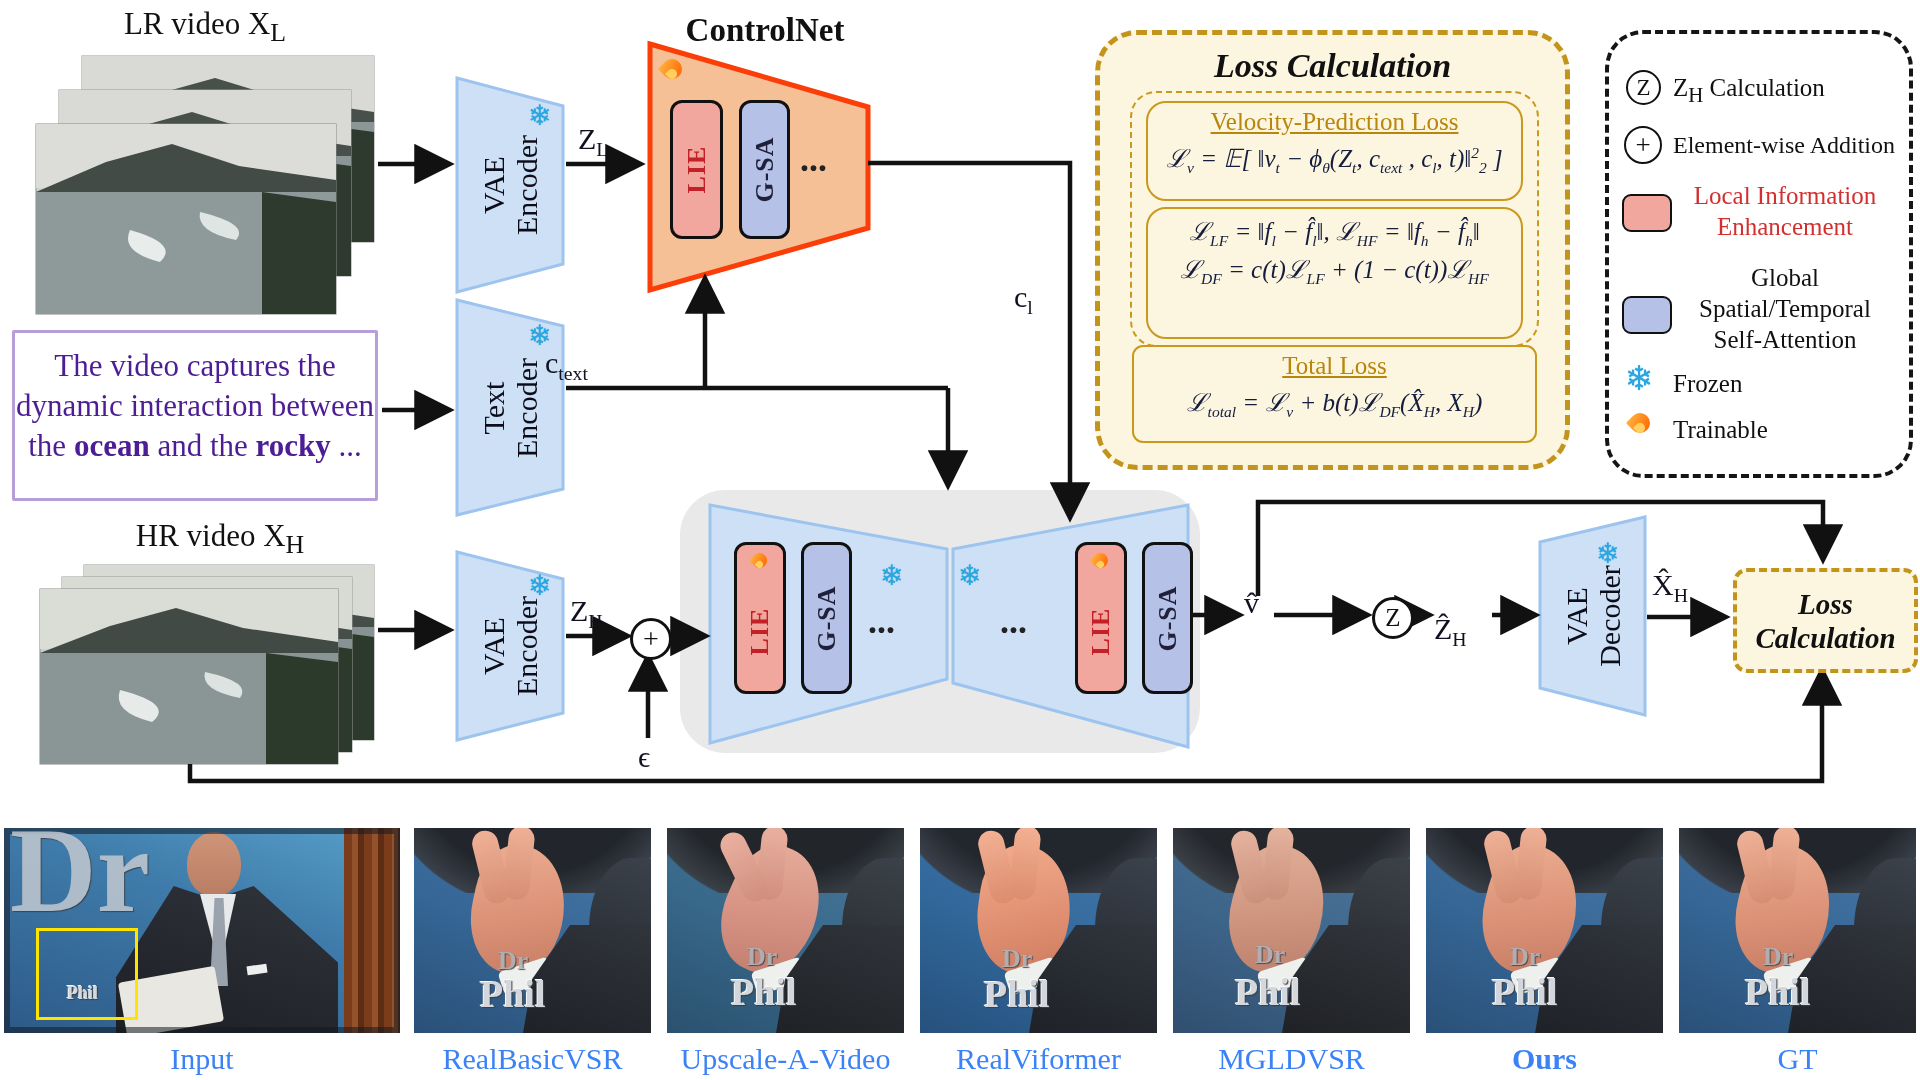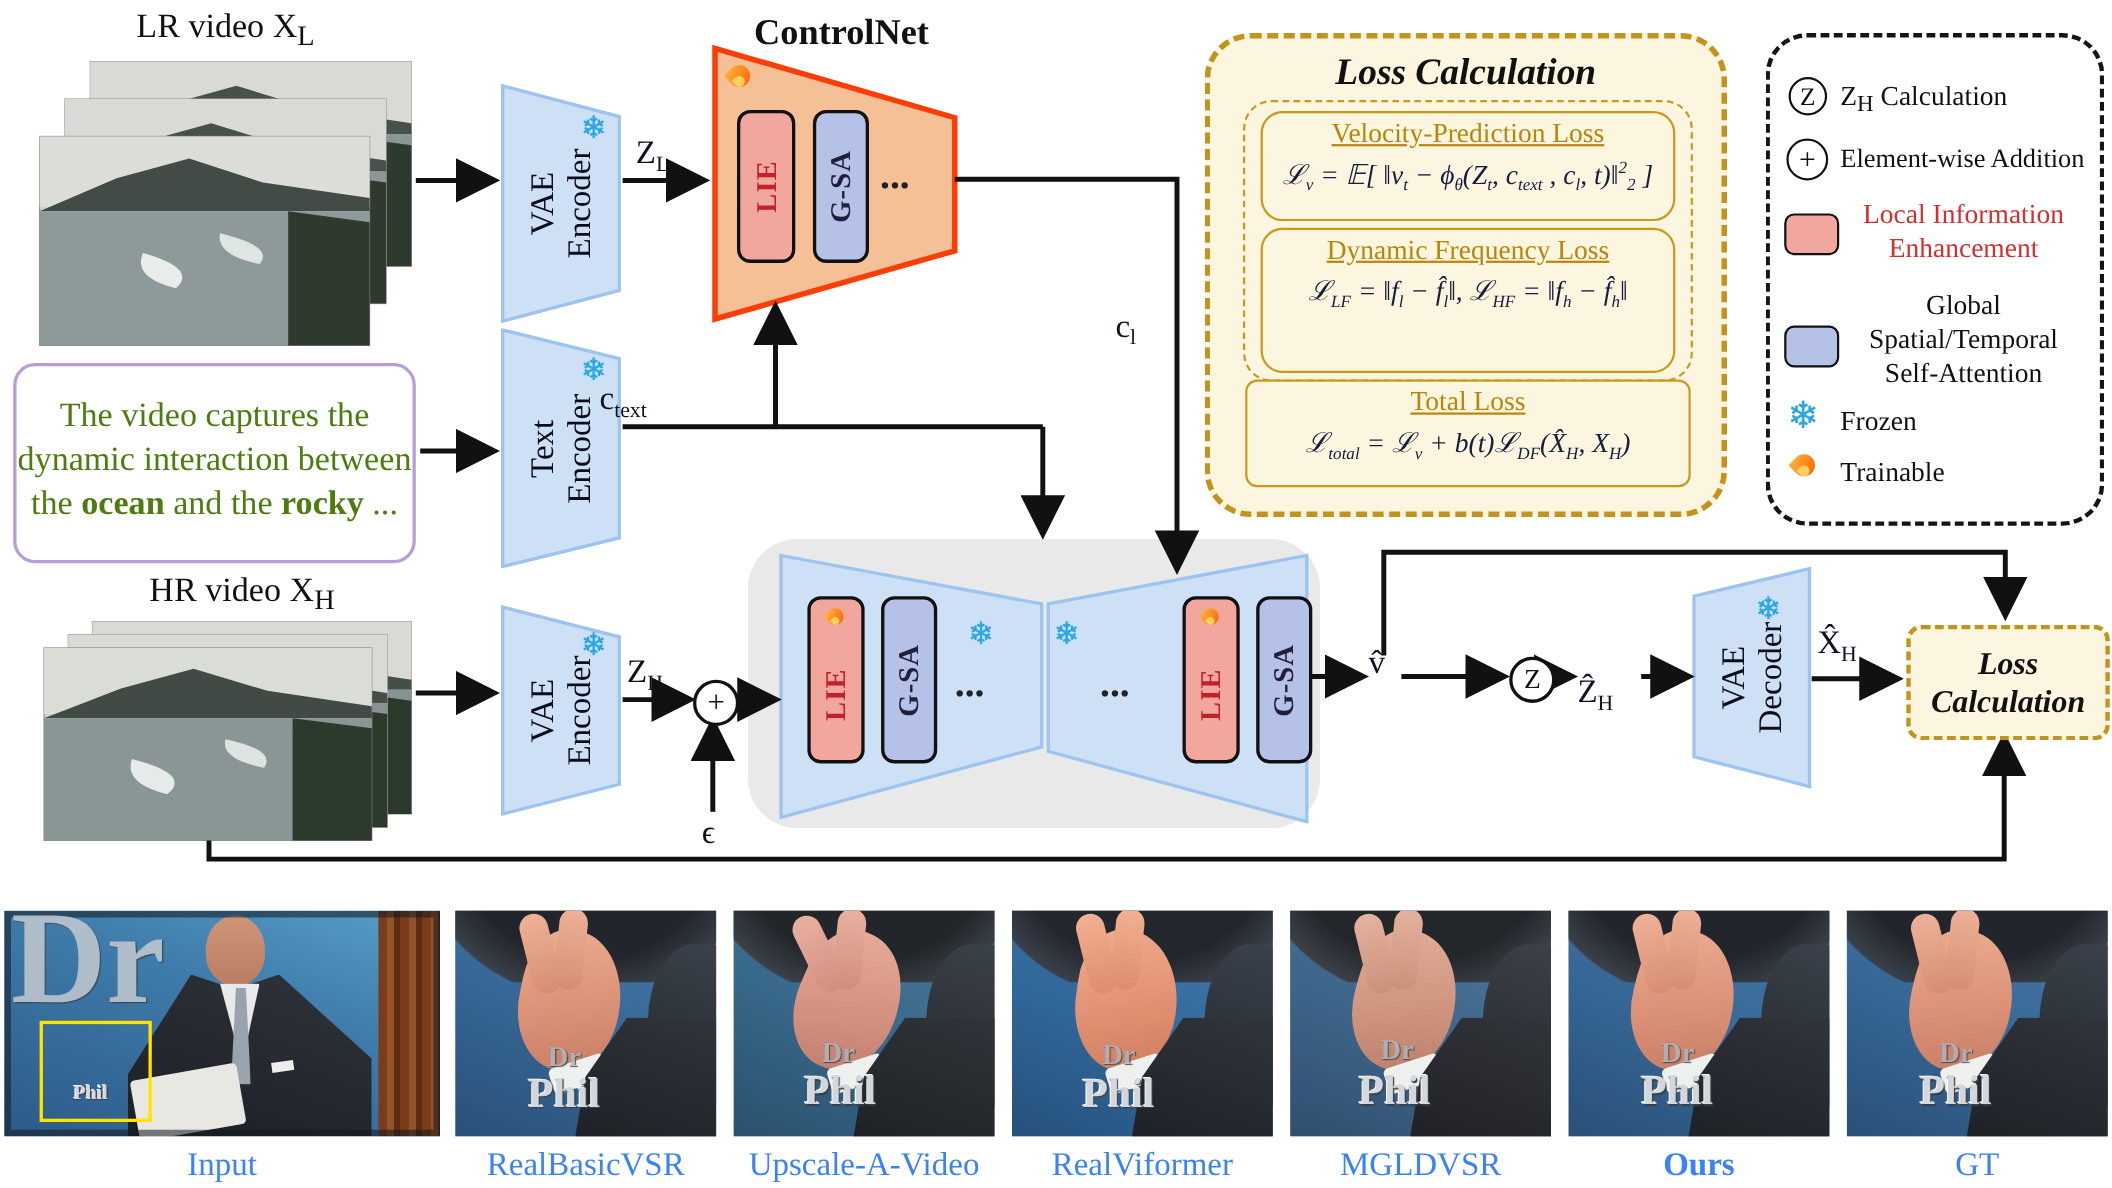--- a/index.html
+++ b/index.html
@@ -32,22 +32,22 @@
     background:linear-gradient(160deg,#ffb23e,#ff6400);border-radius:6% 50% 50% 50%;transform:rotate(-45deg);}
   .flame::after{content:"";position:absolute;left:7px;top:13px;width:10px;height:10px;
     background:#ffd05e;border-radius:6% 50% 50% 50%;transform:rotate(-45deg);}
   .flame.sm{width:19px;height:25px;}
   .flame.sm::before{left:2px;top:2px;width:15px;height:15px;}
   .flame.sm::after{left:6px;top:10px;width:7px;height:7px;}
   
   .cnode{position:absolute;z-index:3;border:3px solid #111;border-radius:50%;background:#fff;
     display:flex;align-items:center;justify-content:center;font-size:28px;}
   
-  .prompt{border:3.5px solid #b79ed8;border-radius:20px;background:#fff;
-    font-size:31px;line-height:40px;padding-top:24px;color:#4d7c0f;}
+  .prompt{border:3.5px solid #b79ed8;border-radius:2px;background:#fff;
+    font-size:31px;line-height:40px;padding-top:13px;color:#4c1d95;}
   
   .loss-panel{border:5px dashed #c3941c;border-radius:42px;background:#fcf5df;}
   .loss-title{font-size:34px;font-weight:bold;font-style:italic;color:#111;}
   .inner-dash{position:absolute;border:2px dashed #c9991c;border-radius:26px;}
   .fbox{position:absolute;border:2.5px solid #c9991c;border-radius:20px;background:#fcf5df;}
   .ftitle{font-size:25px;color:#b8860b;text-decoration:underline;margin-top:5px;text-align:center;}
   .formula{font-size:25px;color:#151c3d;text-align:center;font-style:italic;margin-top:4px;}
   .formula sub,.formula sup{font-size:62%;font-style:italic;}
   
   .loss-sm{border:4px dashed #c3941c;border-radius:14px;background:#fcf5df;
@@ -279,22 +279,22 @@
     </div>
 
   <div class="ov loss-panel" style="left:1095px;top:30px;width:465px;height:430px;">
     <div class="loss-title ctr" style="margin-top:12px;">Loss Calculation</div>
     <div class="inner-dash" style="left:30px;top:56px;width:405px;height:252px;"></div>
     <div class="fbox" style="left:46px;top:66px;width:373px;height:96px;">
       <div class="ftitle">Velocity-Prediction Loss</div>
       <div class="formula">ℒ<sub>v</sub> = 𝔼[ ‖v<sub>t</sub> − ϕ<sub>θ</sub>(Z<sub>t</sub>, c<sub>text</sub> , c<sub>l</sub>, t)‖<sup>2</sup><sub>2</sub> ]</div>
     </div>
     <div class="fbox" style="left:46px;top:172px;width:373px;height:128px;">
-      <div class="ftitle">Dynamic Frequency Loss</div>
       <div class="formula">ℒ<sub>LF</sub> = ‖f<sub>l</sub> − f̂<sub>l</sub>‖, ℒ<sub>HF</sub> = ‖f<sub>h</sub> − f̂<sub>h</sub>‖</div>
+      <div class="formula">ℒ<sub>DF</sub> = c(t)ℒ<sub>LF</sub> + (1 − c(t))ℒ<sub>HF</sub></div>
     </div>
     <div class="fbox" style="left:32px;top:310px;width:401px;height:94px;border-radius:11px;">
       <div class="ftitle">Total Loss</div>
       <div class="formula">ℒ<sub>total</sub> = ℒ<sub>v</sub> + b(t)ℒ<sub>DF</sub>(X̂<sub>H</sub>, X<sub>H</sub>)</div>
     </div>
   </div>
 
   <div class="ov loss-sm" style="left:1733px;top:568px;width:177px;height:97px;">
     <div>Loss</div>
     <div>Calculation</div>

